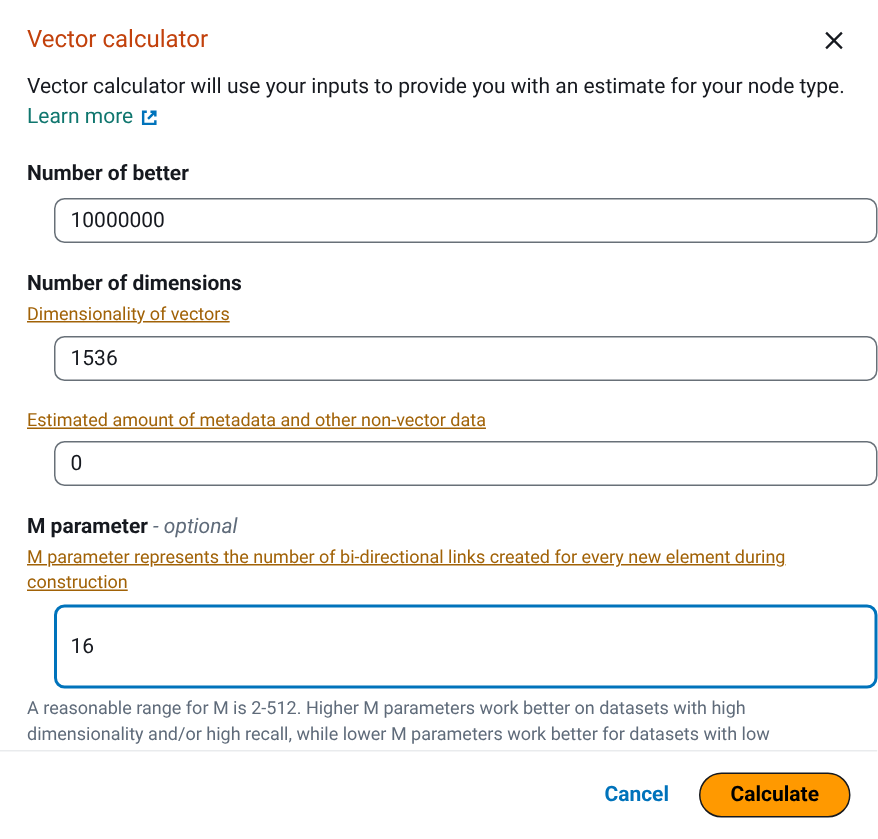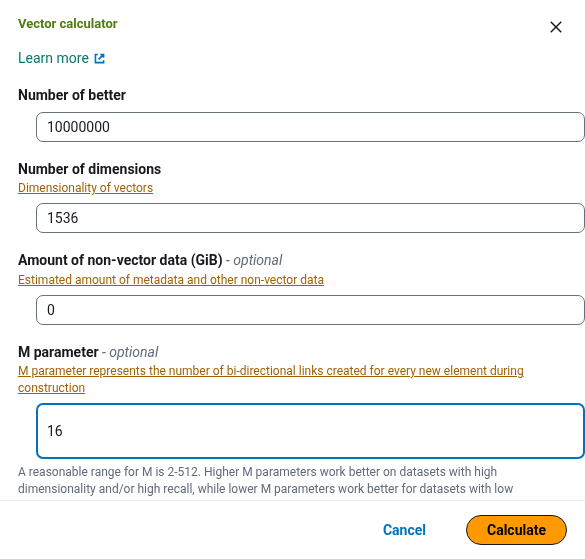--- a/index.html
+++ b/index.html
@@ -16,23 +16,23 @@
       display: flex;
       flex-direction: column;
     }
     .modal-header {
       display: flex;
       justify-content: space-between;
       align-items: flex-start;
       padding: 16px 18px 10px 18px;
     }
     .modal-title {
-      font-size: 13px;
-      font-weight: 700;
-      color: #4d7c0f;
+      font-size: 16px;
+      font-weight: 400;
+      color: #c2410c;
     }
     .close-btn {
       background: none;
       border: none;
       cursor: pointer;
       padding: 2px;
       display: flex;
       align-items: center;
       justify-content: center;
     }
@@ -109,21 +109,21 @@
       font-size: 12px;
       color: #5f6b7a;
       line-height: 1.45;
       margin-top: 5px;
     }
     .modal-footer {
       border-top: 1px solid #e9ebed;
       padding: 14px 18px;
       display: flex;
       justify-content: flex-end;
-      gap: 20px;
+      gap: 0;
       align-items: center;
     }
     .btn {
       font-size: 14px;
       font-weight: 700;
       padding: 6px 20px;
       border-radius: 18px;
       cursor: pointer;
       font-family: inherit;
       border: none;
@@ -146,43 +146,40 @@
   <button class="close-btn">
     <svg viewBox="0 0 24 24" fill="none">
       <line x1="5" y1="5" x2="19" y2="19"></line>
       <line x1="19" y1="5" x2="5" y2="19"></line>
     </svg>
   </button>
 </div>
 
 <div class="modal-body">
   <p class="description">
-    <a href="#" class="learn-more">
+    <span>Vector calculator will use your inputs to provide you with an estimate for your node type. </span><a href="#" class="learn-more">
         <span>Learn more</span>
         <svg viewBox="0 0 16 16">
           <path d="M6 3H3v10h10v-3M9 3h4v4M13 3L7 9"></path>
         </svg>
       </a>
   </p>
 
   <div class="field-group">
     <div class="field-label">Number of better</div>
     <input type="text" class="field-input" value="10000000" style="">
   </div>
 
   <div class="field-group">
     <div class="field-label">Number of dimensions</div>
     <div class="field-hint">Dimensionality of vectors</div>
     <input type="text" class="field-input" value="1536" style="">
   </div>
 
   <div class="field-group">
-    <div class="field-label">
-      <span>Amount of non-vector data (GiB)</span><span class="optional"> - optional</span>
-    </div>
     <div class="field-hint">Estimated amount of metadata and other non-vector data</div>
     <input type="text" class="field-input" value="0" style="">
   </div>
 
   <div class="field-group">
     <div class="field-label">
       <span>M parameter</span><span class="optional"> - optional</span>
     </div>
     <div class="field-hint">M parameter represents the number of bi-directional links created for every new element during construction</div>
     <input type="text" class="field-input focused" value="16" style="">

